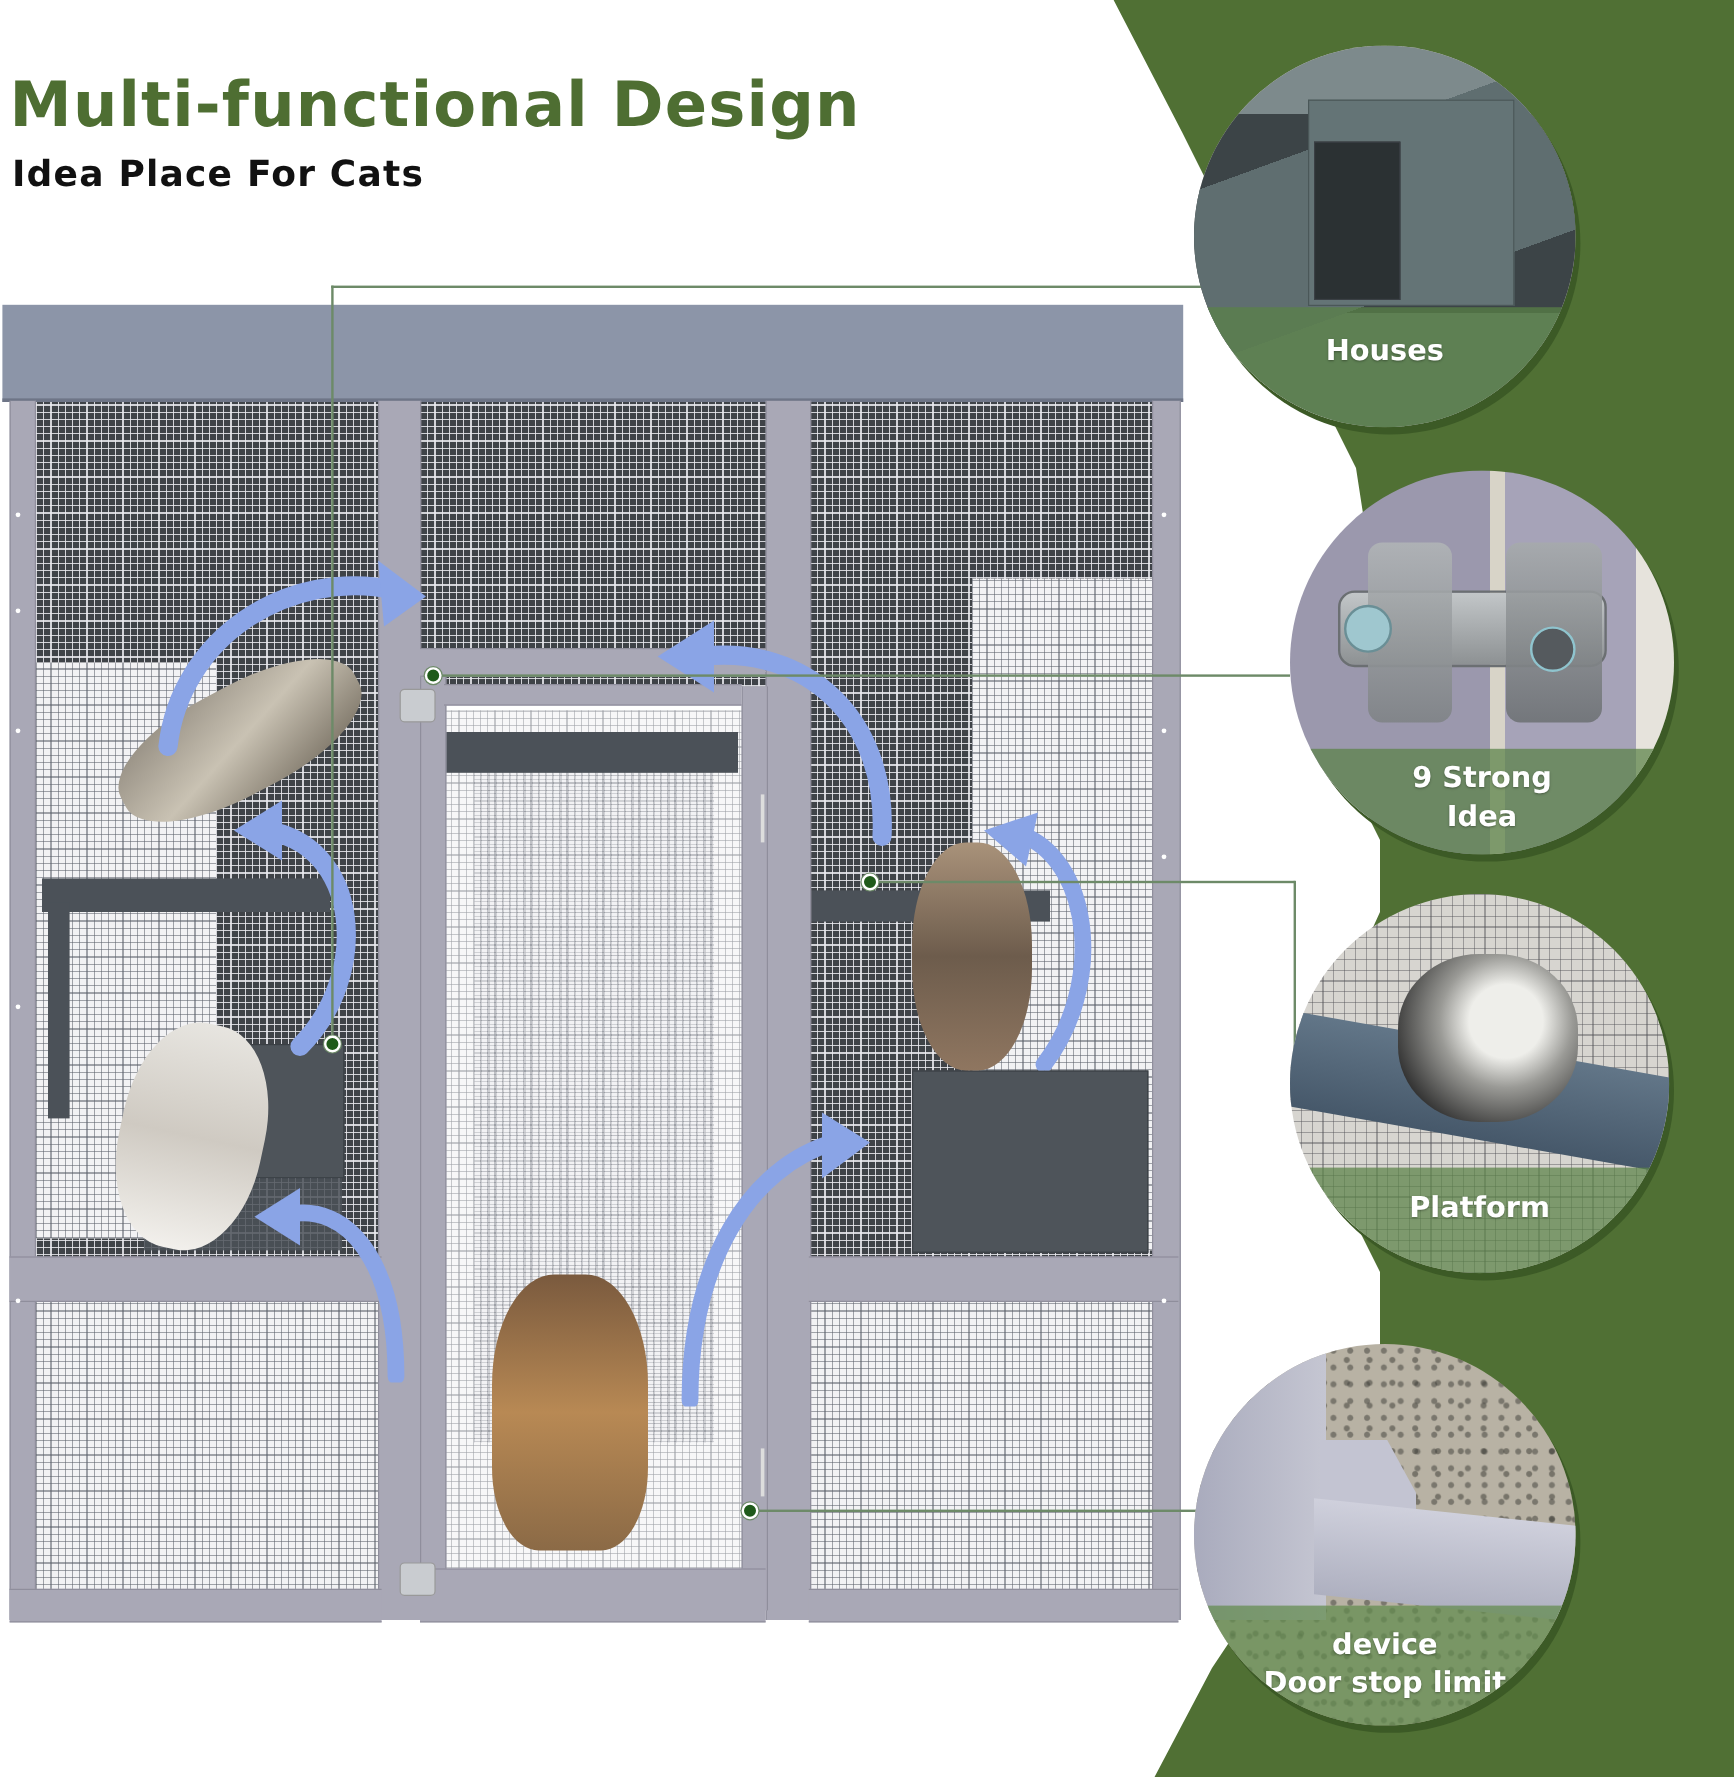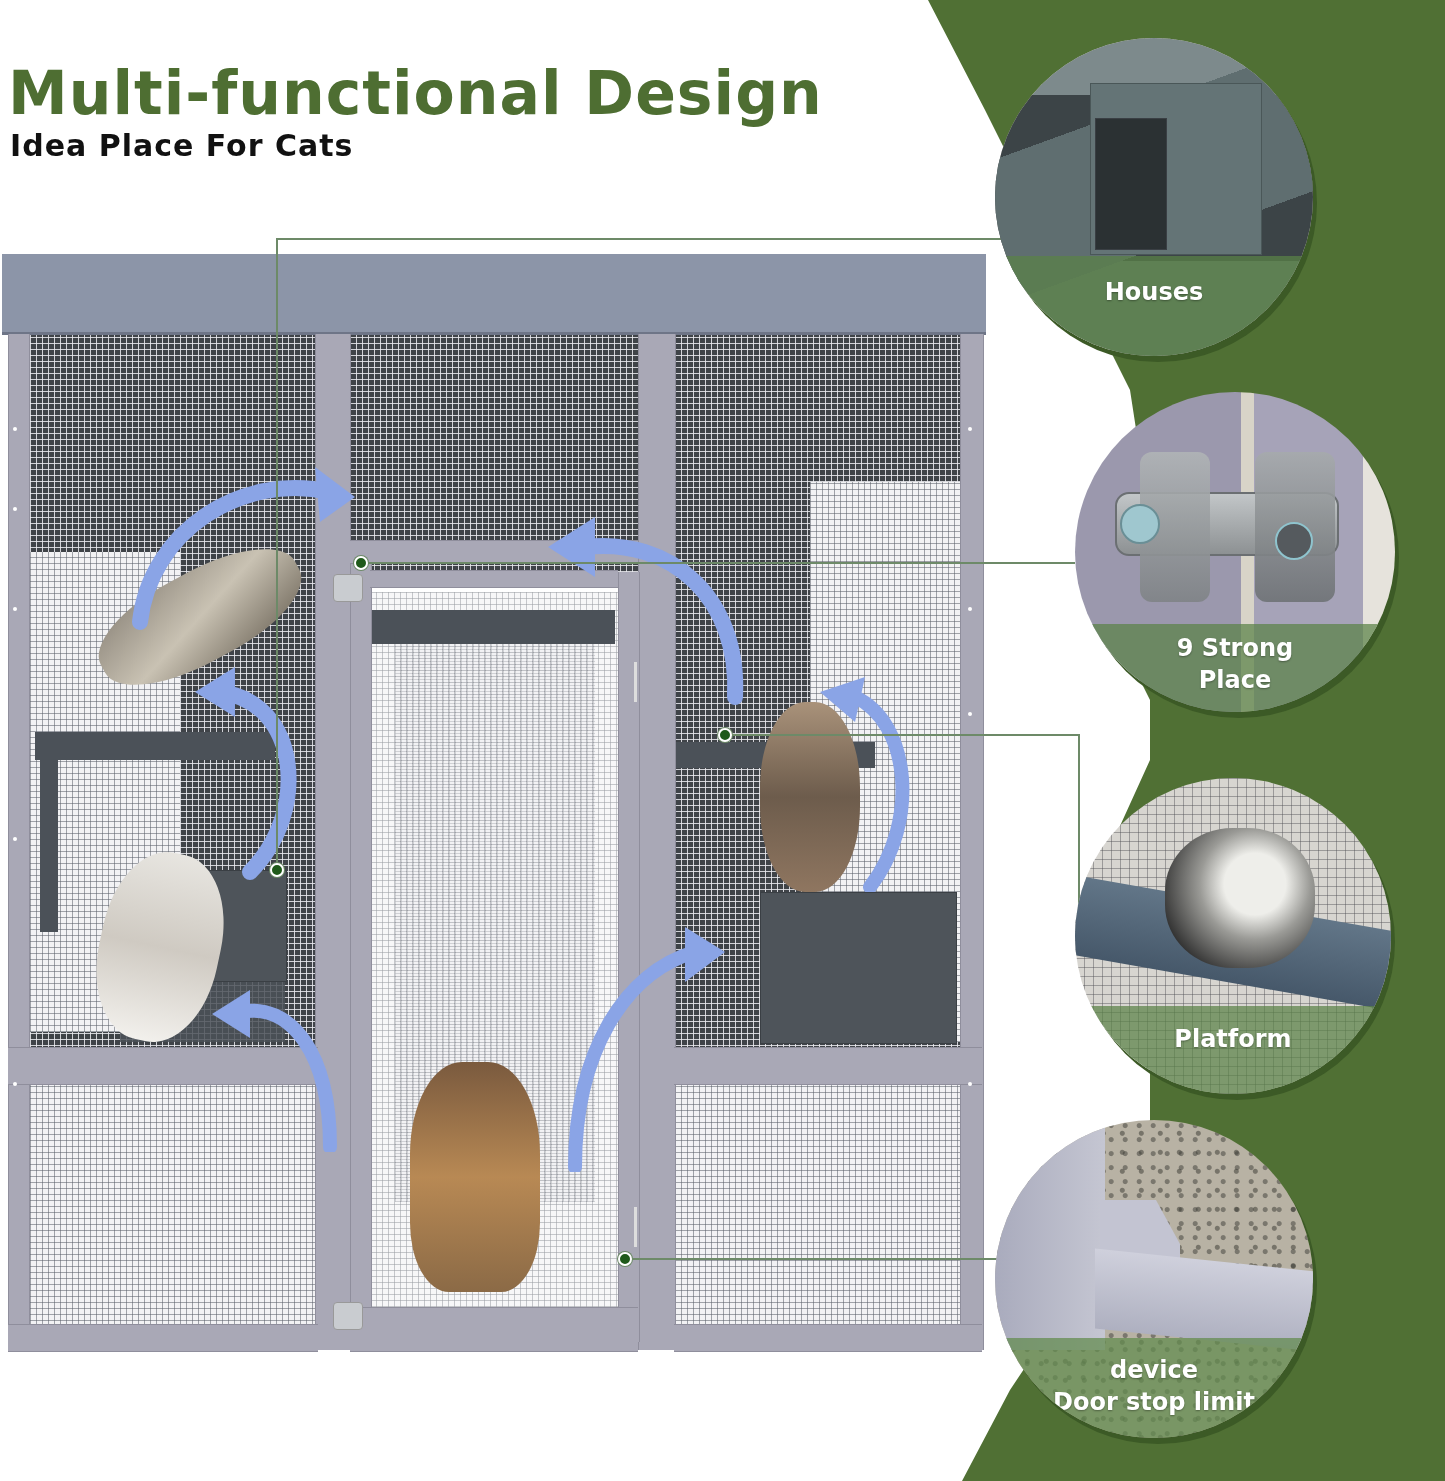--- a/index.html
+++ b/index.html
@@ -1,19 +1,19 @@
 <!DOCTYPE html>
 <html><head>
 <meta charset="utf-8">
 <style>
   html, body { margin:0; padding:0; }
   body { width:1445px; height:1481px; position:relative; overflow:hidden; background:#ffffff; font-family:"DejaVu Sans", sans-serif; }
   .abs { position:absolute; }
   #green-bg { position:absolute; left:0; top:0; width:1445px; height:1481px; }
-  .title { position:absolute; left:8px; top:58px; font-family:"DejaVu Sans", sans-serif; font-weight:bold; font-size:60px; letter-spacing:1px; color:#4e6e32; white-space:nowrap; }
+  .title { position:absolute; left:8px; top:58px; font-family:"DejaVu Sans", sans-serif; font-weight:bold; font-size:52px; letter-spacing:1px; color:#4e6e32; white-space:nowrap; }
   .subtitle { position:absolute; left:10px; top:128px; font-family:"DejaVu Sans", sans-serif; font-weight:bold; font-size:30px; letter-spacing:1px; color:#111; white-space:nowrap; }
 
   
   .cage { position:absolute; left:0; top:252px; width:990px; height:1100px; }
   .roof { position:absolute; left:2px; top:2px; width:984px; height:78px; background:#8c95a8; border-bottom:3px solid #6e7587; }
   .mesh { position:absolute;
     background-color:#3f4348;
     background-image:
       repeating-linear-gradient(0deg, rgba(235,235,240,.85) 0 1px, transparent 1px 6px),
       repeating-linear-gradient(90deg, rgba(235,235,240,.85) 0 1px, transparent 1px 6px); }
@@ -163,25 +163,25 @@
   <div class="photo" style="background:
          linear-gradient(90deg,#9b98ad 0 52%, #d8d4c8 52% 56%, #a6a3b8 56% 90%, #e6e3dc 90%);"></div>
   <div class="abs" style="left:40px;top:100px;width:220px;height:60px;background:linear-gradient(180deg,#c2c6c8,#8d9193);border-radius:14px;border:2px solid #6b6f72;"></div>
   <div class="abs" style="left:65px;top:60px;width:70px;height:150px;background:linear-gradient(180deg,#b0b4b6,#7f8386);border-radius:12px;opacity:.9;"></div>
   <div class="abs" style="left:180px;top:60px;width:80px;height:150px;background:linear-gradient(180deg,#a6aaac,#6e7275);border-radius:12px;opacity:.9;"></div>
   <div class="abs" style="left:45px;top:112px;width:36px;height:36px;background:#9fc7cf;border-radius:50%;border:2px solid #6a8f96;"></div>
   <div class="abs" style="left:200px;top:130px;width:34px;height:34px;background:#555a5e;border-radius:50%;border:2px solid #8fc4ce;"></div>
   <div class="band" style="height:88px;"></div>
   <div class="label" style="top:240px;">
     <div>9 Strong</div>
-    <div>Place</div>
-  </div>
-</div>
-
-<div class="feature" style="left:1075px;top:778px;width:316px;height:316px;">
+    <div>Idea</div>
+  </div>
+</div>
+
+<div class="feature" style="left:1075px;top:745px;width:316px;height:316px;">
   <div class="photo" style="background-color:#d7d5d0;
          background-image:
            repeating-linear-gradient(0deg, rgba(80,80,85,.45) 0 1px, transparent 1px 9px),
            repeating-linear-gradient(90deg, rgba(80,80,85,.45) 0 1px, transparent 1px 9px);"></div>
   <div class="abs" style="left:0;top:125px;width:316px;height:80px;background:linear-gradient(180deg,#627688,#46586a);transform:skewY(10deg);"></div>
   <div class="cat" style="left:90px;top:50px;width:150px;height:140px;background:radial-gradient(circle at 60% 40%,#eeeeea 0 25%,#9a9a96 45%,#2e2e2e 80%);"></div>
   <div class="band" style="height:88px;"></div>
   <div class="label" style="top:245px;">
     <div>Platform</div>
   </div>

